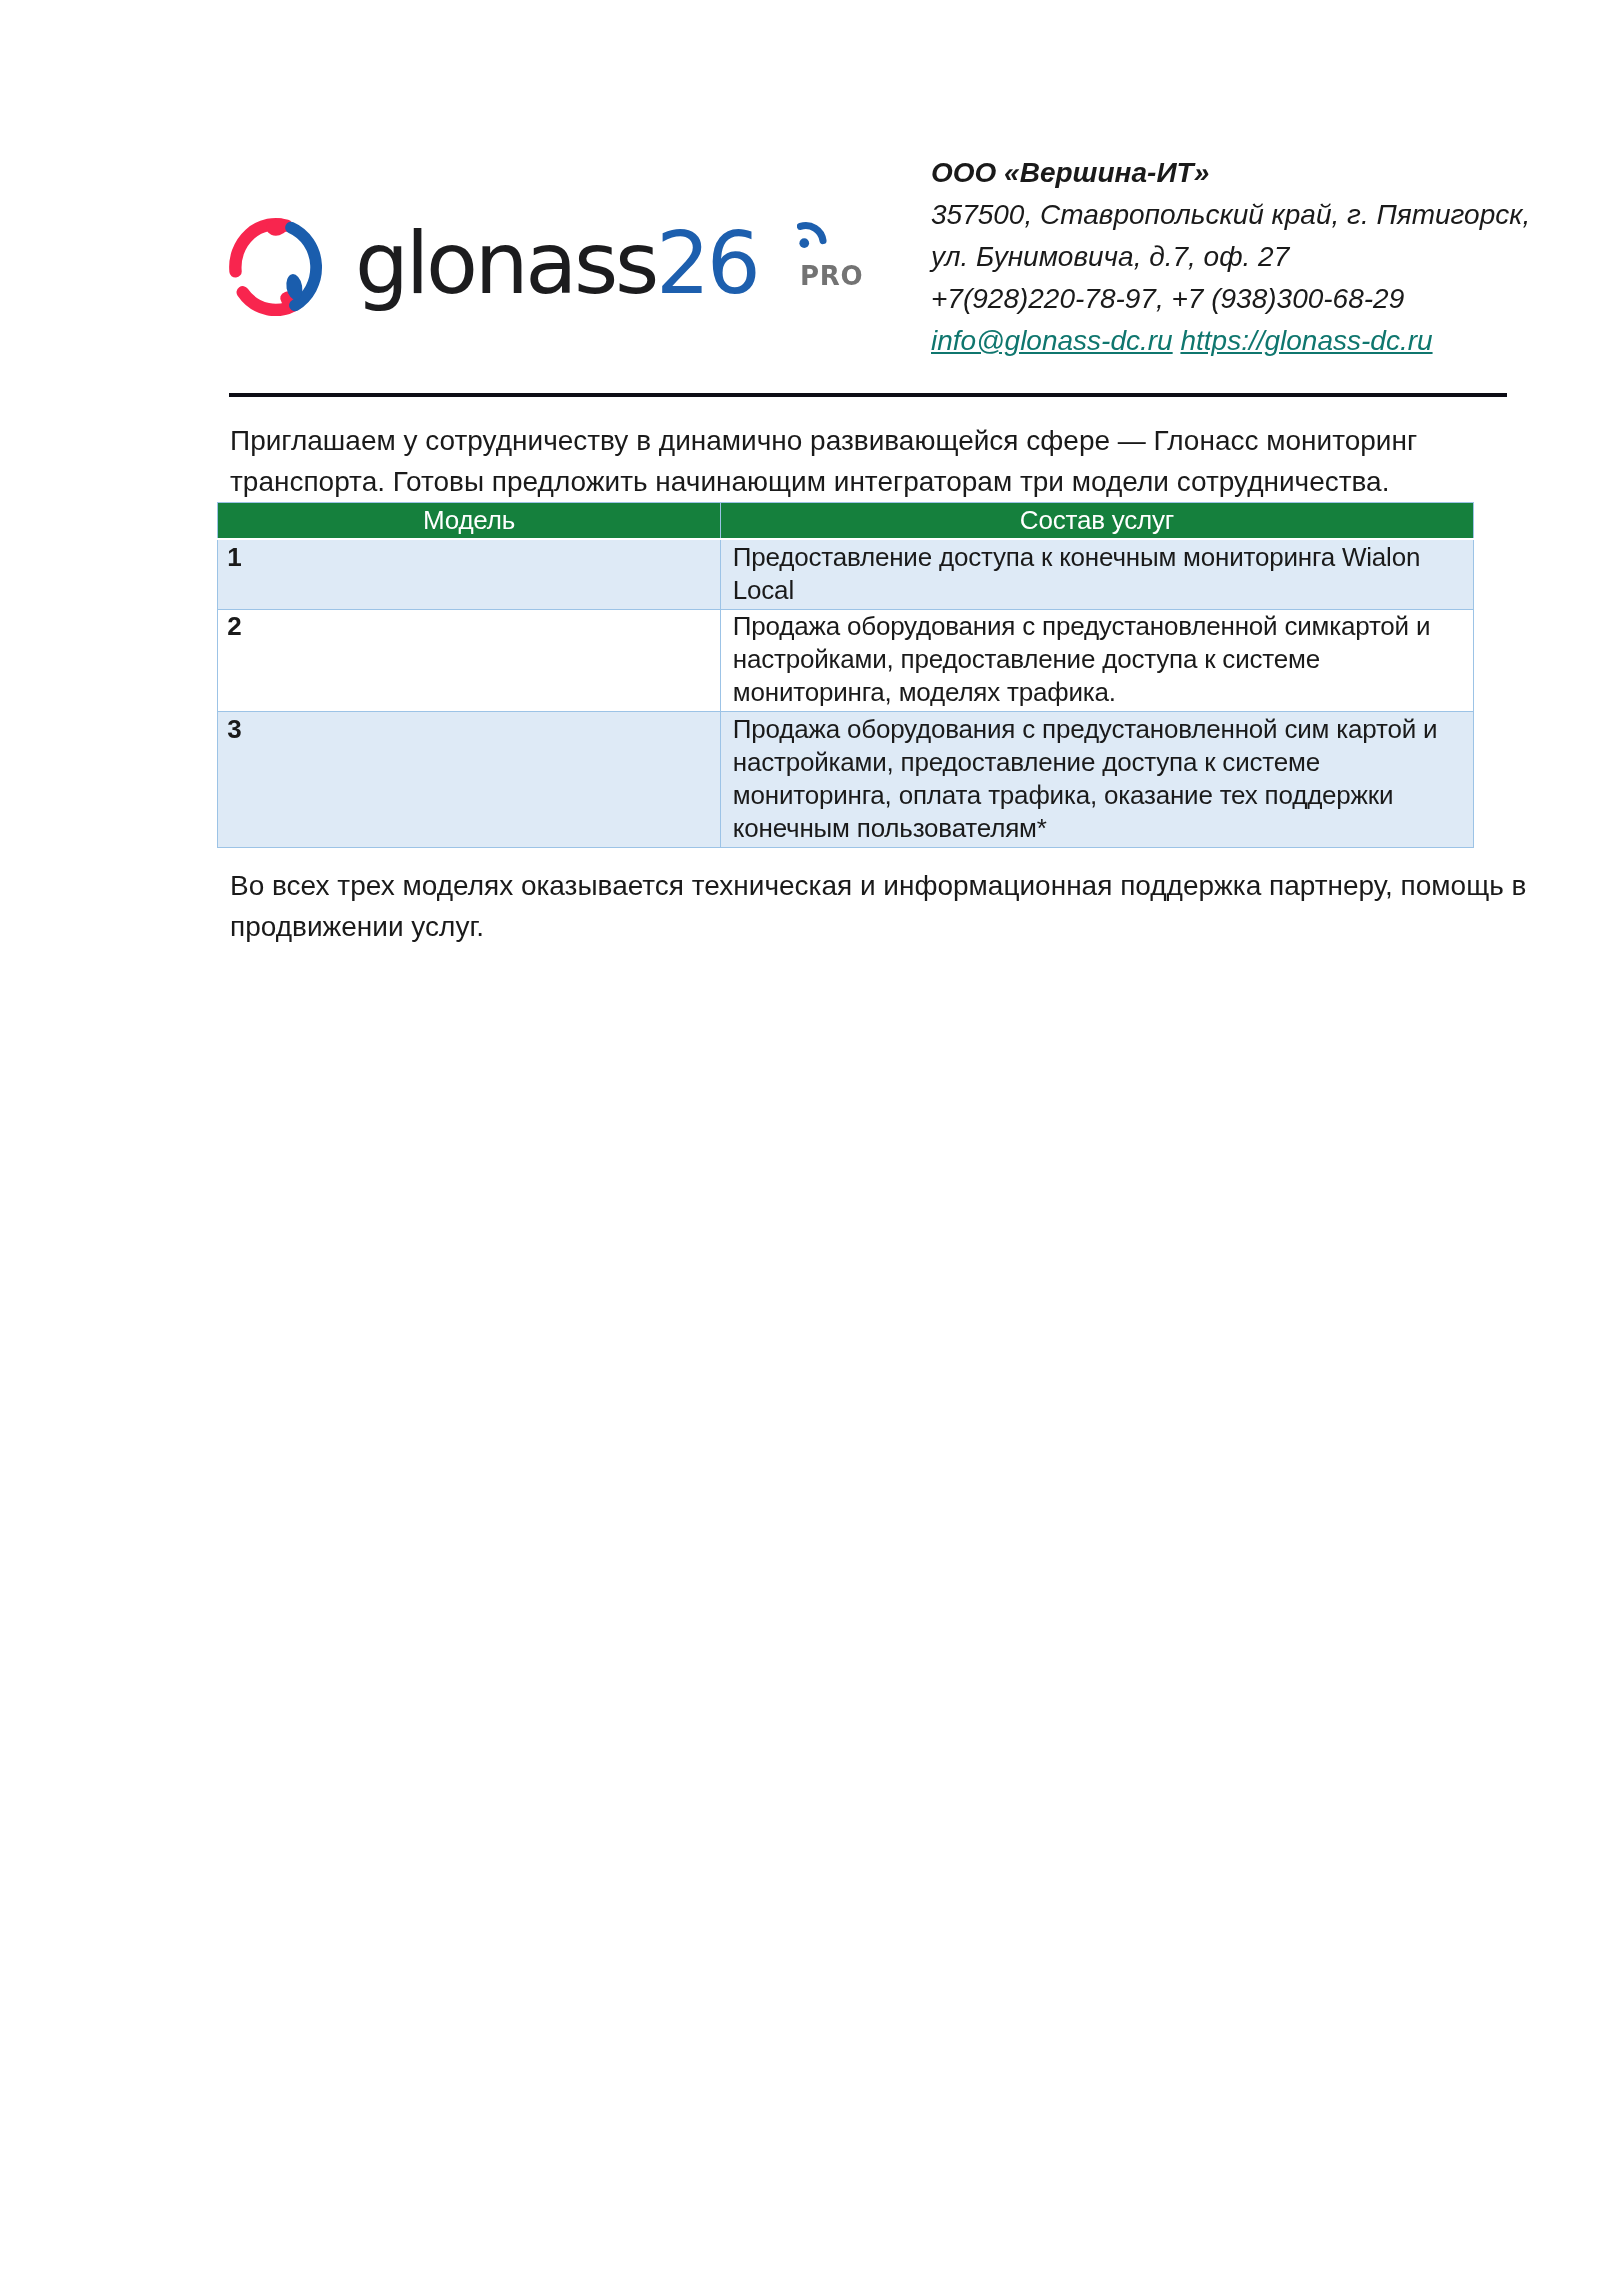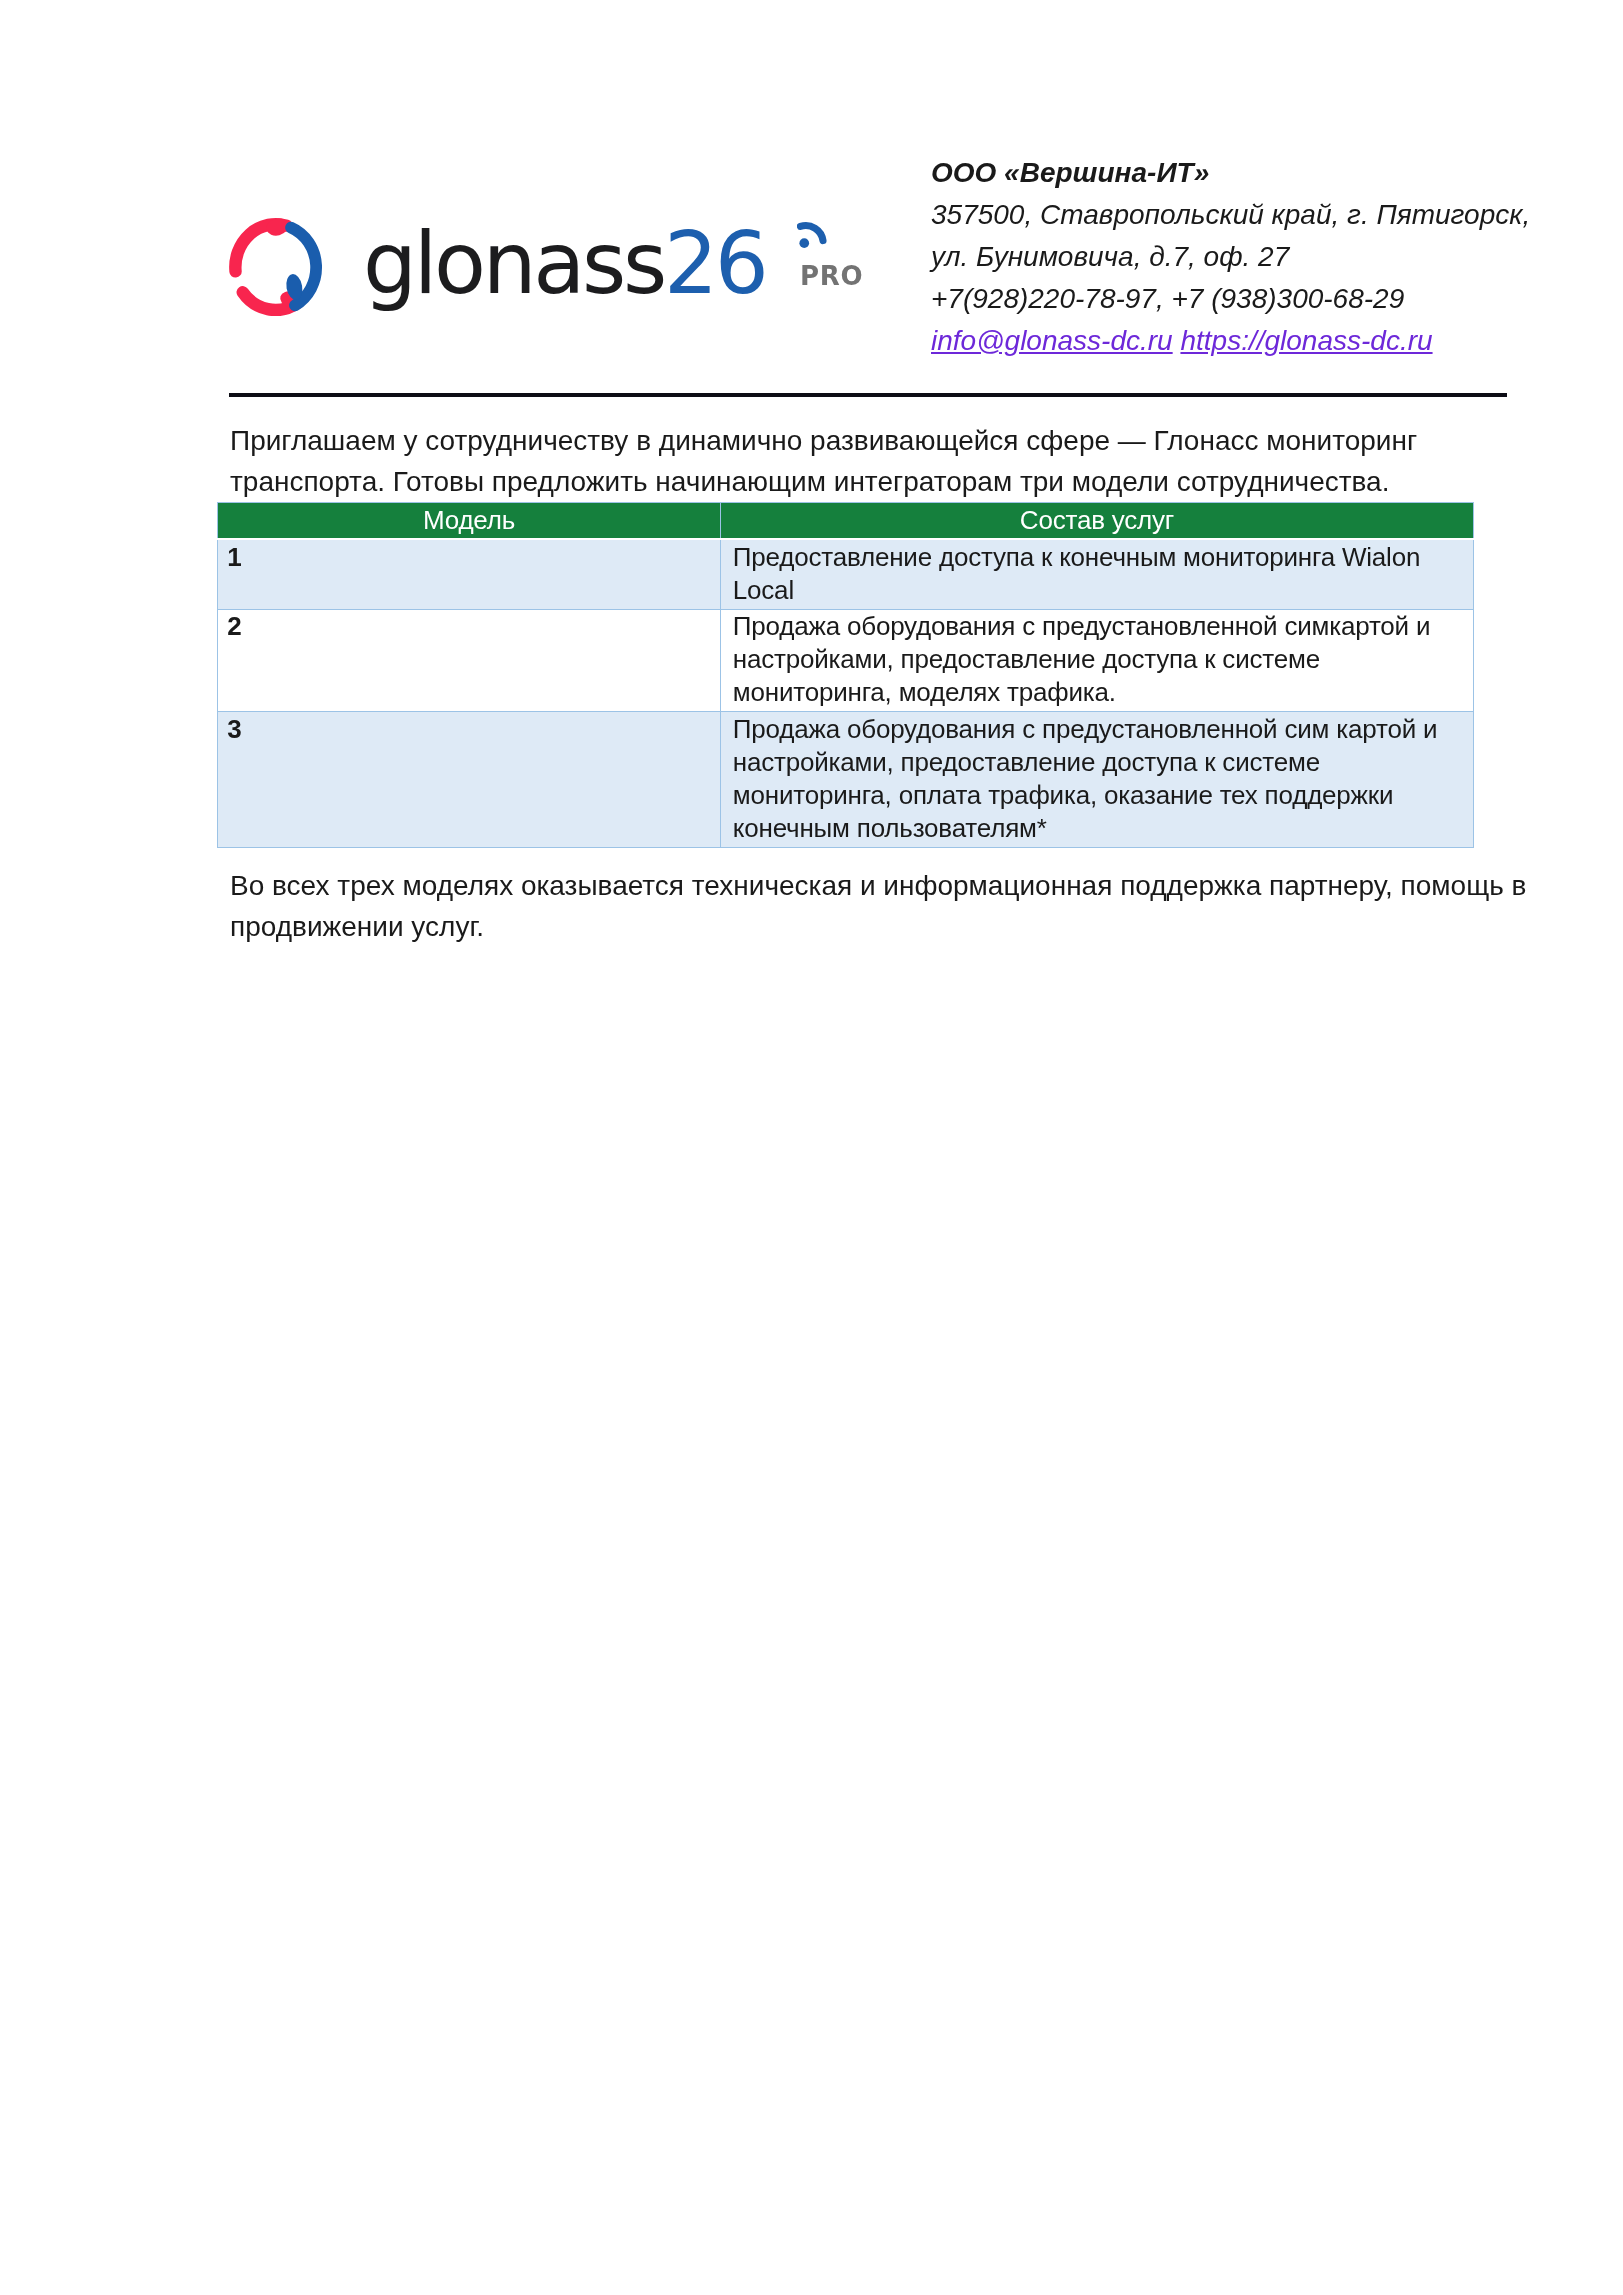--- a/index.html
+++ b/index.html
@@ -12,35 +12,35 @@
     overflow:hidden;
   }
 
   
   .logo{position:absolute;left:229px;top:211px;width:655px;height:108px;}
   .logo-row{display:flex;align-items:flex-end;height:105px;}
   .drop-svg{width:98px;height:103px;flex:0 0 auto;}
   .logo-text{
     font-family:"DejaVu Sans",sans-serif;
     font-size:85px;line-height:85px;letter-spacing:-3.3px;
-    margin-left:36px;padding-bottom:10.5px;white-space:nowrap;text-align:right;
+    margin-left:28px;padding-bottom:10.5px;white-space:nowrap;text-align:right;
   }
   .logo-word{color:#1c1c1e;}
   .logo-number{color:#1d5fae;}
   .logo-mark{position:absolute;left:568px;top:6.5px;width:30px;height:31px;}
   .logo-pro{
     position:absolute;left:571px;top:50px;
     font-family:"DejaVu Sans",sans-serif;
     font-size:26px;font-weight:700;letter-spacing:0.7px;color:#737373;
   }
 
   
   .company{position:absolute;left:931px;top:152px;width:628px;font-size:28px;line-height:42px;font-style:italic;}
   .company .name{font-weight:bold;}
-  .company a{color:#6d28d9;text-decoration:underline;}
+  .company a{color:#0f766e;text-decoration:underline;}
 
   
   .rule{position:absolute;left:229px;top:393px;width:1278px;height:3.9px;background:#0d0d15;}
 
   
   .intro{position:absolute;left:230px;top:420px;font-size:28px;line-height:41px;}
   .intro div{white-space:nowrap;}
   .note{position:absolute;left:230px;top:865px;font-size:28px;line-height:41px;}
   .note div{white-space:nowrap;}
 

